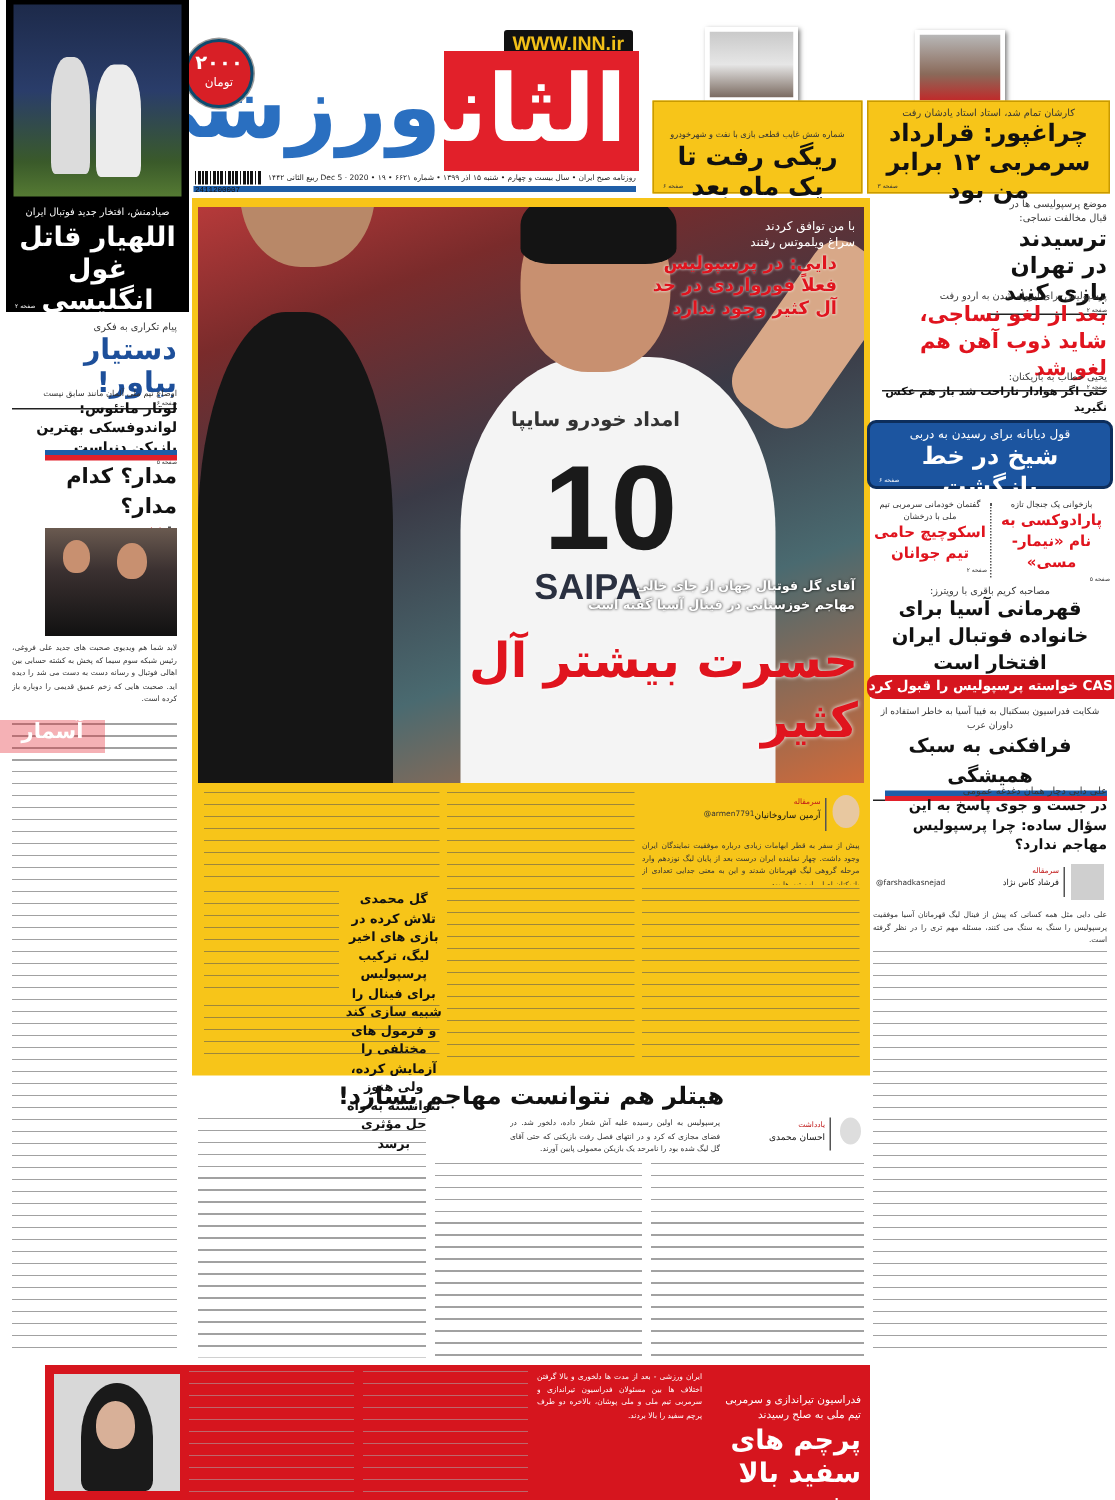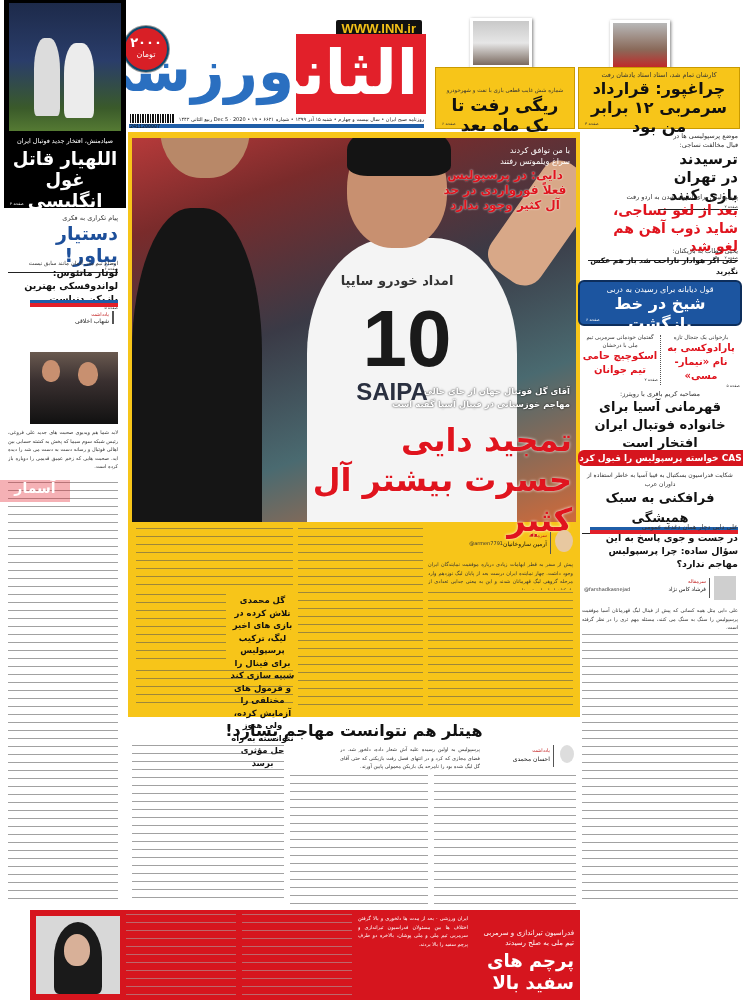--- a/index.html
+++ b/index.html
@@ -101,20 +101,21 @@
 
 <div class="abs rtl" style="left:8px; top:260px; width:110px;">
   <div class="kicker" style="font-size:5.5px;">اوضاع تیم ملی آلمان مانند سابق نیست</div>
   <div class="h-black" style="font-size:9.5px; line-height:13px;">لوتار ماتئوس: لواندوفسکی بهترین بازیکن دنیاست</div>
   <div class="page-ref">صفحه ۵</div>
 </div>
 
 <div class="abs flag-rule" style="left:30px; top:300px; width:88px; height:7px;"></div>
 
 <div class="abs rtl" style="left:8px; top:308px; width:110px;">
+  <div class="h-black" style="font-size:14px; line-height:20px;">مدار؟ کدام مدار؟</div>
   <div style="border-right:2px solid #555; padding-right:3px; margin-right:4px; margin-top:3px;">
     <div style="font-size:5px; color:#c01818;">یادداشت</div>
     <div style="font-size:6px; color:#222;">شهاب اخلاقی</div>
   </div>
 </div>
 
 <div class="abs" style="left:30px; top:352px; width:88px; height:72px; background:linear-gradient(180deg,#6a5a50 0%,#3a3030 40%,#111 100%);">
   <div class="abs head" style="left:12px; top:8px; width:18px; height:22px;"></div>
   <div class="abs head" style="left:48px; top:10px; width:20px; height:24px;"></div>
 </div>
@@ -134,28 +135,27 @@
   <div class="abs" style="left:380px; top:20px; width:60px; height:130px; background:#d8a888; transform:rotate(35deg); border-radius:20px;"></div>
   <div class="abs center" style="left:190px; top:135px; width:150px; font-size:13px; font-weight:bold; color:#333;">امداد خودرو سایپا</div>
   <div class="abs center" style="left:200px; top:155px; width:150px; font-size:80px; font-weight:bold; color:#1a1a1a; font-family:'Liberation Sans', sans-serif;">10</div>
   <div class="abs center" style="left:200px; top:240px; width:120px; font-size:24px; font-weight:bold; color:#2a3040; font-family:'Liberation Sans', sans-serif;">SAIPA</div>
 </div>
 
 <div class="abs rtl" style="left:340px; top:145px; width:230px; color:#fff; font-size:8px; line-height:11px;">
   <div>با من توافق کردند</div>
   <div>سراغ ویلموتس رفتند</div>
 </div>
-<div class="abs h-red rtl" style="left:440px; top:168px; width:130px; font-size:12px; line-height:15px; text-shadow:0 0 2px #fff;text-align:center;">دایی: در پرسپولیس فعلاً فورواردی در حد آل کثیر وجود ندارد</div>
+<div class="abs h-red rtl" style="left:428px; top:168px; width:130px; font-size:12px; line-height:15px; text-shadow:0 0 2px #fff;">دایی: در پرسپولیس فعلاً فورواردی در حد آل کثیر وجود ندارد</div>
 
 <div class="abs rtl" style="left:380px; top:385px; width:190px; color:#fff; font-size:8.5px; line-height:13px; font-weight:bold; text-shadow:0 0 2px #000;">
   <div>آقای گل فوتبال جهان از جای خالی</div>
   <div>مهاجم خوزستانی در فینال آسیا گفته است</div>
 </div>
 <div class="abs h-red rtl" style="left:300px; top:420px; width:272px; text-shadow:0 0 3px #fff;">
-  <div style="font-size:32px; line-height:40px;">تمجید دایی</div>
   <div style="font-size:32px; line-height:40px;">حسرت بیشتر آل کثیر</div>
 </div>
 
 <div class="abs rtl" style="left:458px; top:530px; width:115px; height:26px;">
   <div class="abs" style="right:0; top:0; width:18px; height:22px; background:#e8c8a0; border-radius:50%;"></div>
   <div class="abs" style="right:22px; top:2px; width:1px; height:22px; background:#555;"></div>
   <div class="abs" style="right:26px; top:2px; font-size:5px; color:#c01818;">سرمقاله</div>
   <div class="abs" style="right:26px; top:10px; font-size:6px;">آرمین ساروخانیان</div>
   <div class="abs" style="right:70px; top:10px; font-size:5px; direction:ltr; color:#333;">@armen7791</div>
 </div>

